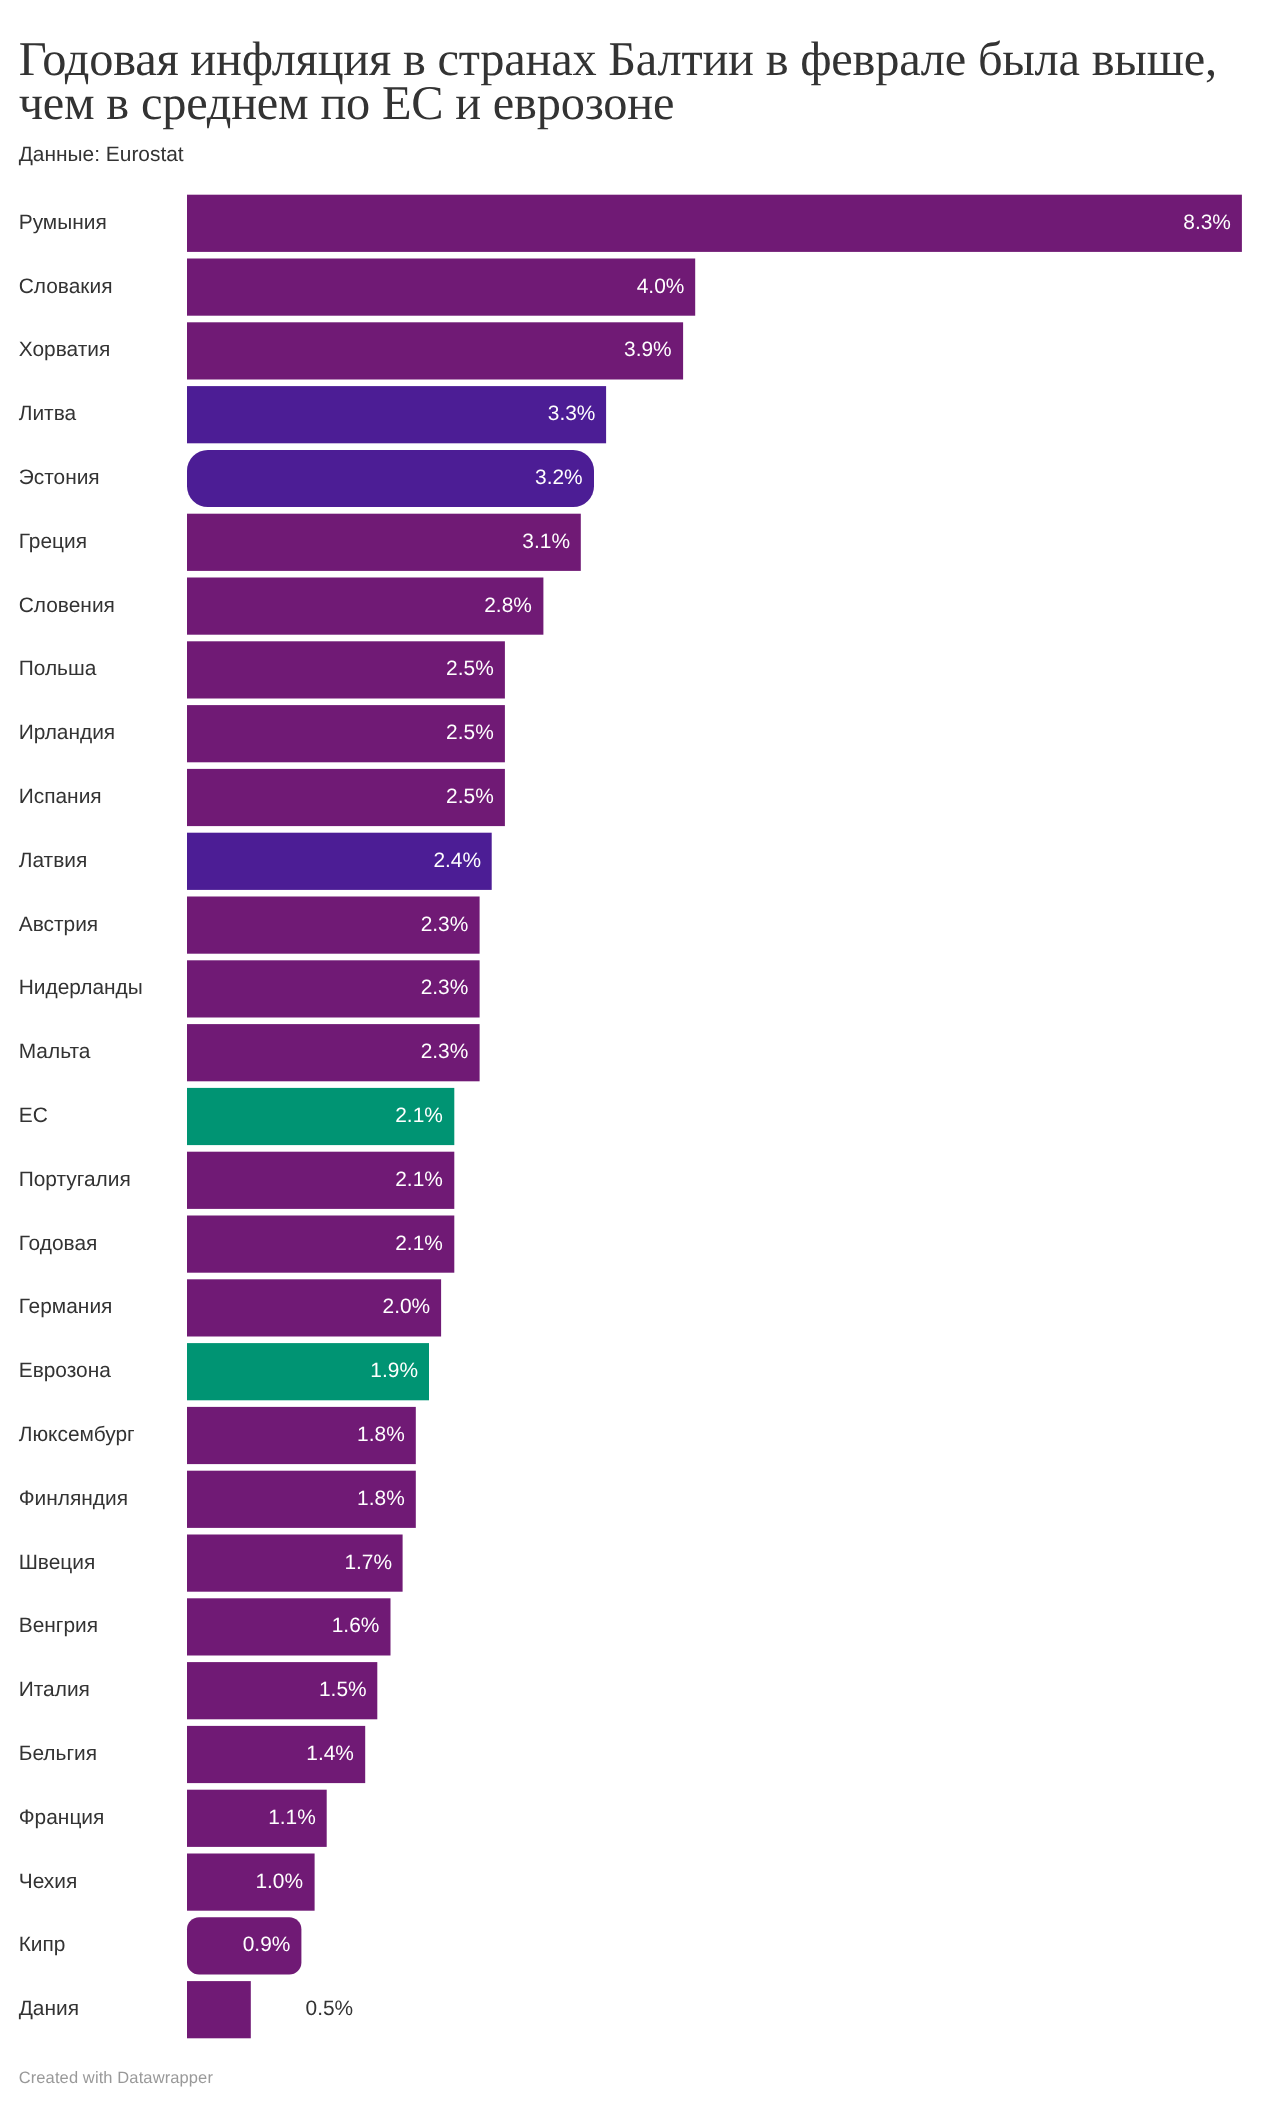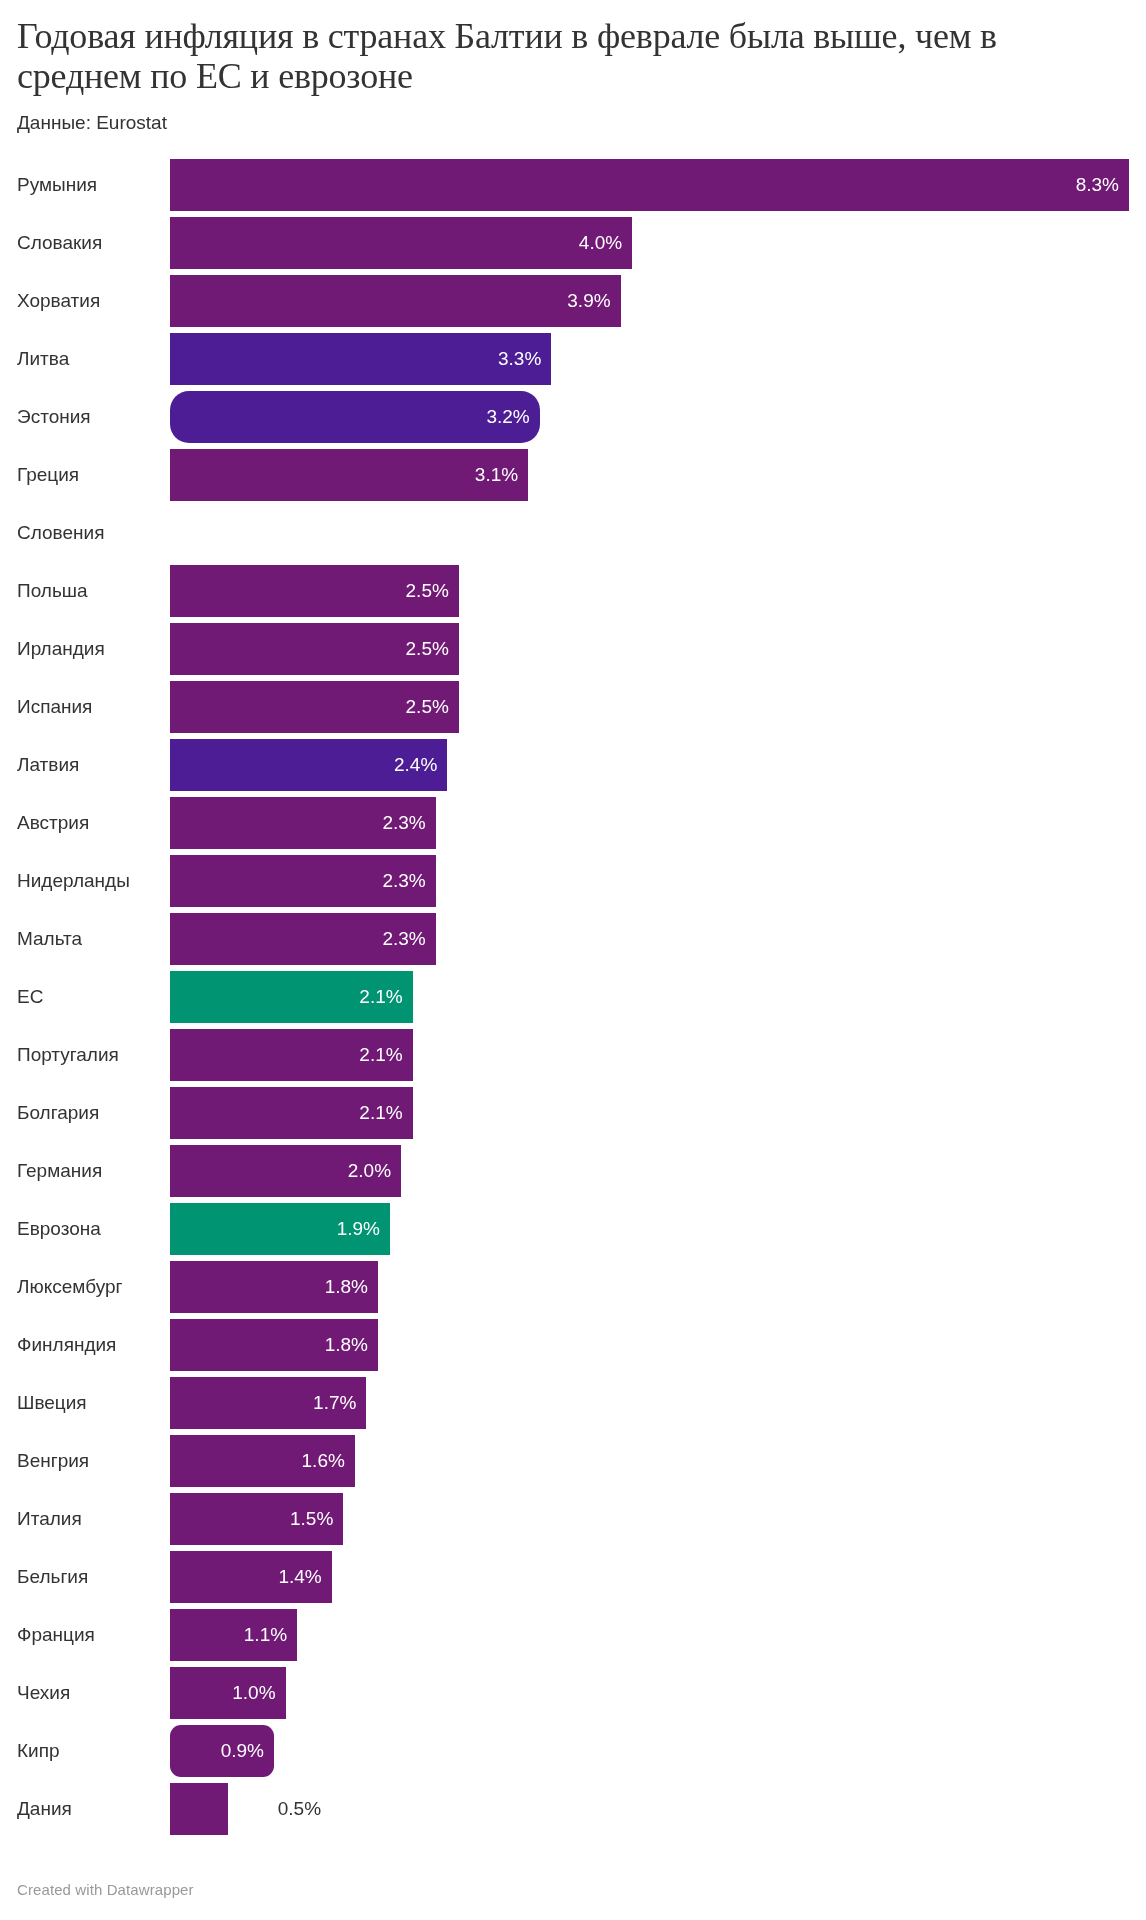--- a/index.html
+++ b/index.html
@@ -17,27 +17,27 @@
   }
   .chart-root {
     position: relative;
     width: 1146px;
     height: 1920px;
     box-sizing: border-box;
     padding: 0 17px;
   }
   .chart-title {
     font-family: "Liberation Serif", serif;
-    font-size: 36px;
+    font-size: 44px;
     line-height: 40px;
     font-weight: 400;
     color: #333333;
     letter-spacing: -0.2px;
     margin: 0;
-    padding-top: 16px;
+    padding-top: 34px;
     max-width: 1095px;
   }
   .chart-subtitle {
     font-family: "Liberation Sans", sans-serif;
     font-size: 19px;
     line-height: 24px;
     color: #333333;
     margin: 0;
     padding-top: 15px;
   }
@@ -160,20 +160,25 @@
       <div class="bar-row">
         <div class="row-label">Греция</div>
         <div class="bar-track">
           <div class="bar-fill" style="width: 358.181px;">
             <div class="bar-value inside">3.1%</div>
           </div>
         </div>
       </div>
       <div class="bar-row">
         <div class="row-label">Словения</div>
+        <div class="bar-track">
+          <div class="bar-fill" style="width: 323.518px;">
+            <div class="bar-value inside">2.8%</div>
+          </div>
+        </div>
       </div>
       <div class="bar-row">
         <div class="row-label">Польша</div>
         <div class="bar-track">
           <div class="bar-fill" style="width: 288.855px;">
             <div class="bar-value inside">2.5%</div>
           </div>
         </div>
       </div>
       <div class="bar-row">
@@ -234,21 +239,21 @@
       </div>
       <div class="bar-row">
         <div class="row-label">Португалия</div>
         <div class="bar-track">
           <div class="bar-fill" style="width: 242.639px;">
             <div class="bar-value inside">2.1%</div>
           </div>
         </div>
       </div>
       <div class="bar-row">
-        <div class="row-label">Болгария</div>
+        <div class="row-label">Годовая</div>
         <div class="bar-track">
           <div class="bar-fill" style="width: 242.639px;">
             <div class="bar-value inside">2.1%</div>
           </div>
         </div>
       </div>
       <div class="bar-row">
         <div class="row-label">Германия</div>
         <div class="bar-track">
           <div class="bar-fill" style="width: 231.084px;">

